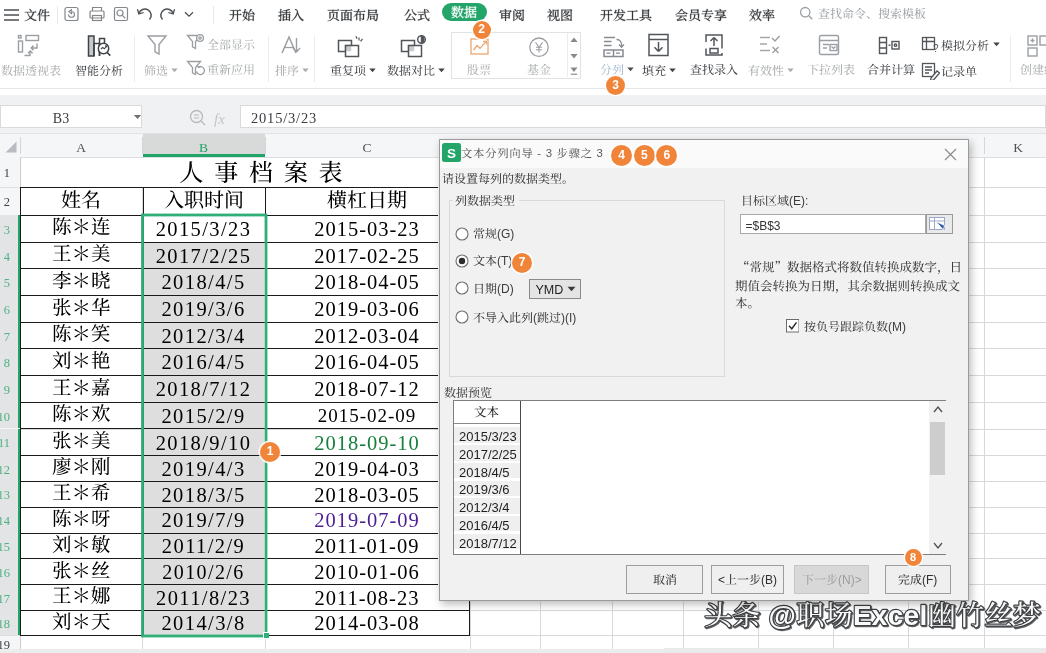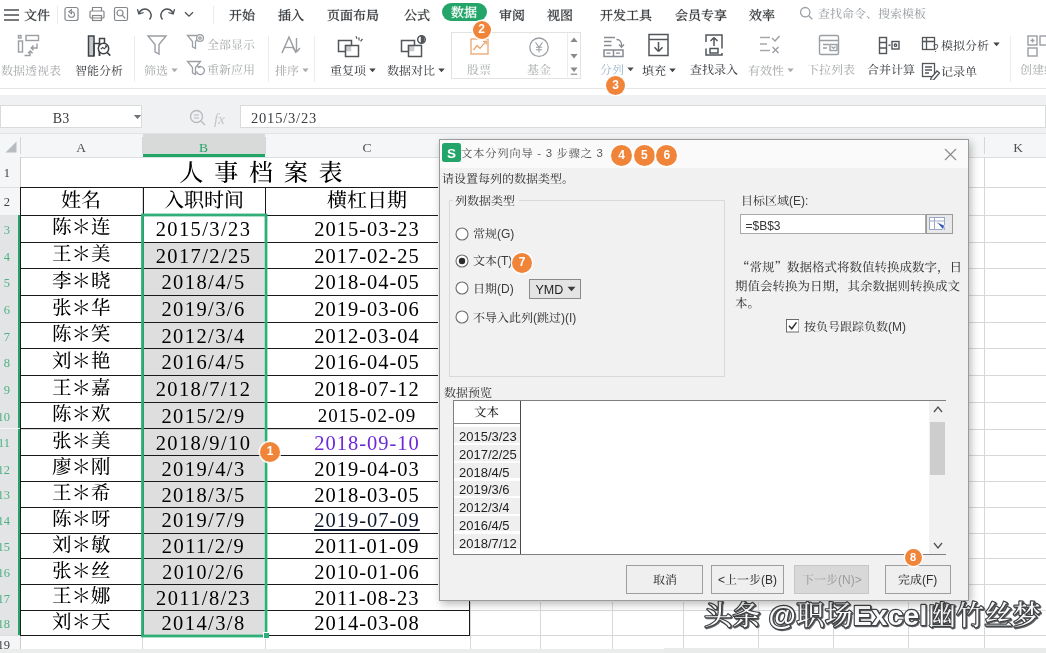--- a/index.html
+++ b/index.html
@@ -925,21 +925,21 @@
     <div style="top:405.8px;left:203.5px;transform:translateX(-50%);font-size:20.5px;color:#000;font-family:'Liberation Serif';font-weight:normal;line-height:1;white-space:pre;letter-spacing:1.4px;z-index:6;">2015/2/9</div>
     <div style="top:405.8px;left:367px;transform:translateX(-50%);font-size:19px;color:#000;font-family:'Liberation Serif';font-weight:normal;line-height:1;white-space:pre;letter-spacing:1.0px;z-index:6;">2015-02-09</div>
     <svg class="cj" style="left:51.8px;top:428.0px;color:#000;z-index:6" width="58.5" height="29.2" viewBox="0 0 300 150">
       <g transform="translate(0,100) scale(1)" fill="currentColor">
         <use href="#u5f20" x="0"></use>
         <use href="#uff0a" x="100"></use>
         <use href="#u7f8e" x="200"></use>
       </g>
     </svg>
     <div style="top:432.5px;left:203.5px;transform:translateX(-50%);font-size:20.5px;color:#000;font-family:'Liberation Serif';font-weight:normal;line-height:1;white-space:pre;letter-spacing:1.4px;z-index:6;">2018/9/10</div>
-    <div style="top:432.5px;left:367px;transform:translateX(-50%);font-size:20.5px;color:#6d28d9;font-family:'Liberation Serif';font-weight:normal;line-height:1;white-space:pre;letter-spacing:1.0px;z-index:6;">2018-09-10</div>
+    <div style="top:432.5px;left:367px;transform:translateX(-50%);font-size:20.5px;color:#15803d;font-family:'Liberation Serif';font-weight:normal;line-height:1;white-space:pre;letter-spacing:1.0px;z-index:6;">2018-09-10</div>
     <svg class="cj" style="left:51.8px;top:454.2px;color:#000;z-index:6" width="58.5" height="29.2" viewBox="0 0 300 150">
       <g transform="translate(0,100) scale(1)" fill="currentColor">
         <use href="#u5ed6" x="0"></use>
         <use href="#uff0a" x="100"></use>
         <use href="#u521a" x="200"></use>
       </g>
     </svg>
     <div style="top:458.7px;left:203.5px;transform:translateX(-50%);font-size:20.5px;color:#000;font-family:'Liberation Serif';font-weight:normal;line-height:1;white-space:pre;letter-spacing:1.4px;z-index:6;">2019/4/3</div>
     <div style="top:458.7px;left:367px;transform:translateX(-50%);font-size:20.5px;color:#000;font-family:'Liberation Serif';font-weight:normal;line-height:1;white-space:pre;letter-spacing:1.0px;z-index:6;">2019-04-03</div>
     <svg class="cj" style="left:51.8px;top:480.0px;color:#000;z-index:6" width="58.5" height="29.2" viewBox="0 0 300 150">
@@ -952,21 +952,21 @@
     <div style="top:484.5px;left:203.5px;transform:translateX(-50%);font-size:20.5px;color:#000;font-family:'Liberation Serif';font-weight:normal;line-height:1;white-space:pre;letter-spacing:1.4px;z-index:6;">2018/3/5</div>
     <div style="top:484.5px;left:367px;transform:translateX(-50%);font-size:20.5px;color:#000;font-family:'Liberation Serif';font-weight:normal;line-height:1;white-space:pre;letter-spacing:1.0px;z-index:6;">2018-03-05</div>
     <svg class="cj" style="left:51.8px;top:505.8px;color:#000;z-index:6" width="58.5" height="29.2" viewBox="0 0 300 150">
       <g transform="translate(0,100) scale(1)" fill="currentColor">
         <use href="#u9648" x="0"></use>
         <use href="#uff0a" x="100"></use>
         <use href="#u5440" x="200"></use>
       </g>
     </svg>
     <div style="top:510.3px;left:203.5px;transform:translateX(-50%);font-size:20.5px;color:#000;font-family:'Liberation Serif';font-weight:normal;line-height:1;white-space:pre;letter-spacing:1.4px;z-index:6;">2019/7/9</div>
-    <div style="top:510.3px;left:367px;transform:translateX(-50%);font-size:20.5px;color:#0f172a;font-family:'Liberation Serif';font-weight:normal;line-height:1;white-space:pre;letter-spacing:1.0px;z-index:6;text-decoration:underline;">2019-07-09</div>
+    <div style="top:510.3px;left:367px;transform:translateX(-50%);font-size:20.5px;color:#4c1d95;font-family:'Liberation Serif';font-weight:normal;line-height:1;white-space:pre;letter-spacing:1.0px;z-index:6;">2019-07-09</div>
     <svg class="cj" style="left:51.8px;top:531.6px;color:#000;z-index:6" width="58.5" height="29.2" viewBox="0 0 300 150">
       <g transform="translate(0,100) scale(1)" fill="currentColor">
         <use href="#u5218" x="0"></use>
         <use href="#uff0a" x="100"></use>
         <use href="#u654f" x="200"></use>
       </g>
     </svg>
     <div style="top:536.1px;left:203.5px;transform:translateX(-50%);font-size:20.5px;color:#000;font-family:'Liberation Serif';font-weight:normal;line-height:1;white-space:pre;letter-spacing:1.4px;z-index:6;">2011/2/9</div>
     <div style="top:536.1px;left:367px;transform:translateX(-50%);font-size:20.5px;color:#000;font-family:'Liberation Serif';font-weight:normal;line-height:1;white-space:pre;letter-spacing:1.0px;z-index:6;">2011-01-09</div>
     <svg class="cj" style="left:51.8px;top:557.5px;color:#000;z-index:6" width="58.5" height="29.2" viewBox="0 0 300 150">

